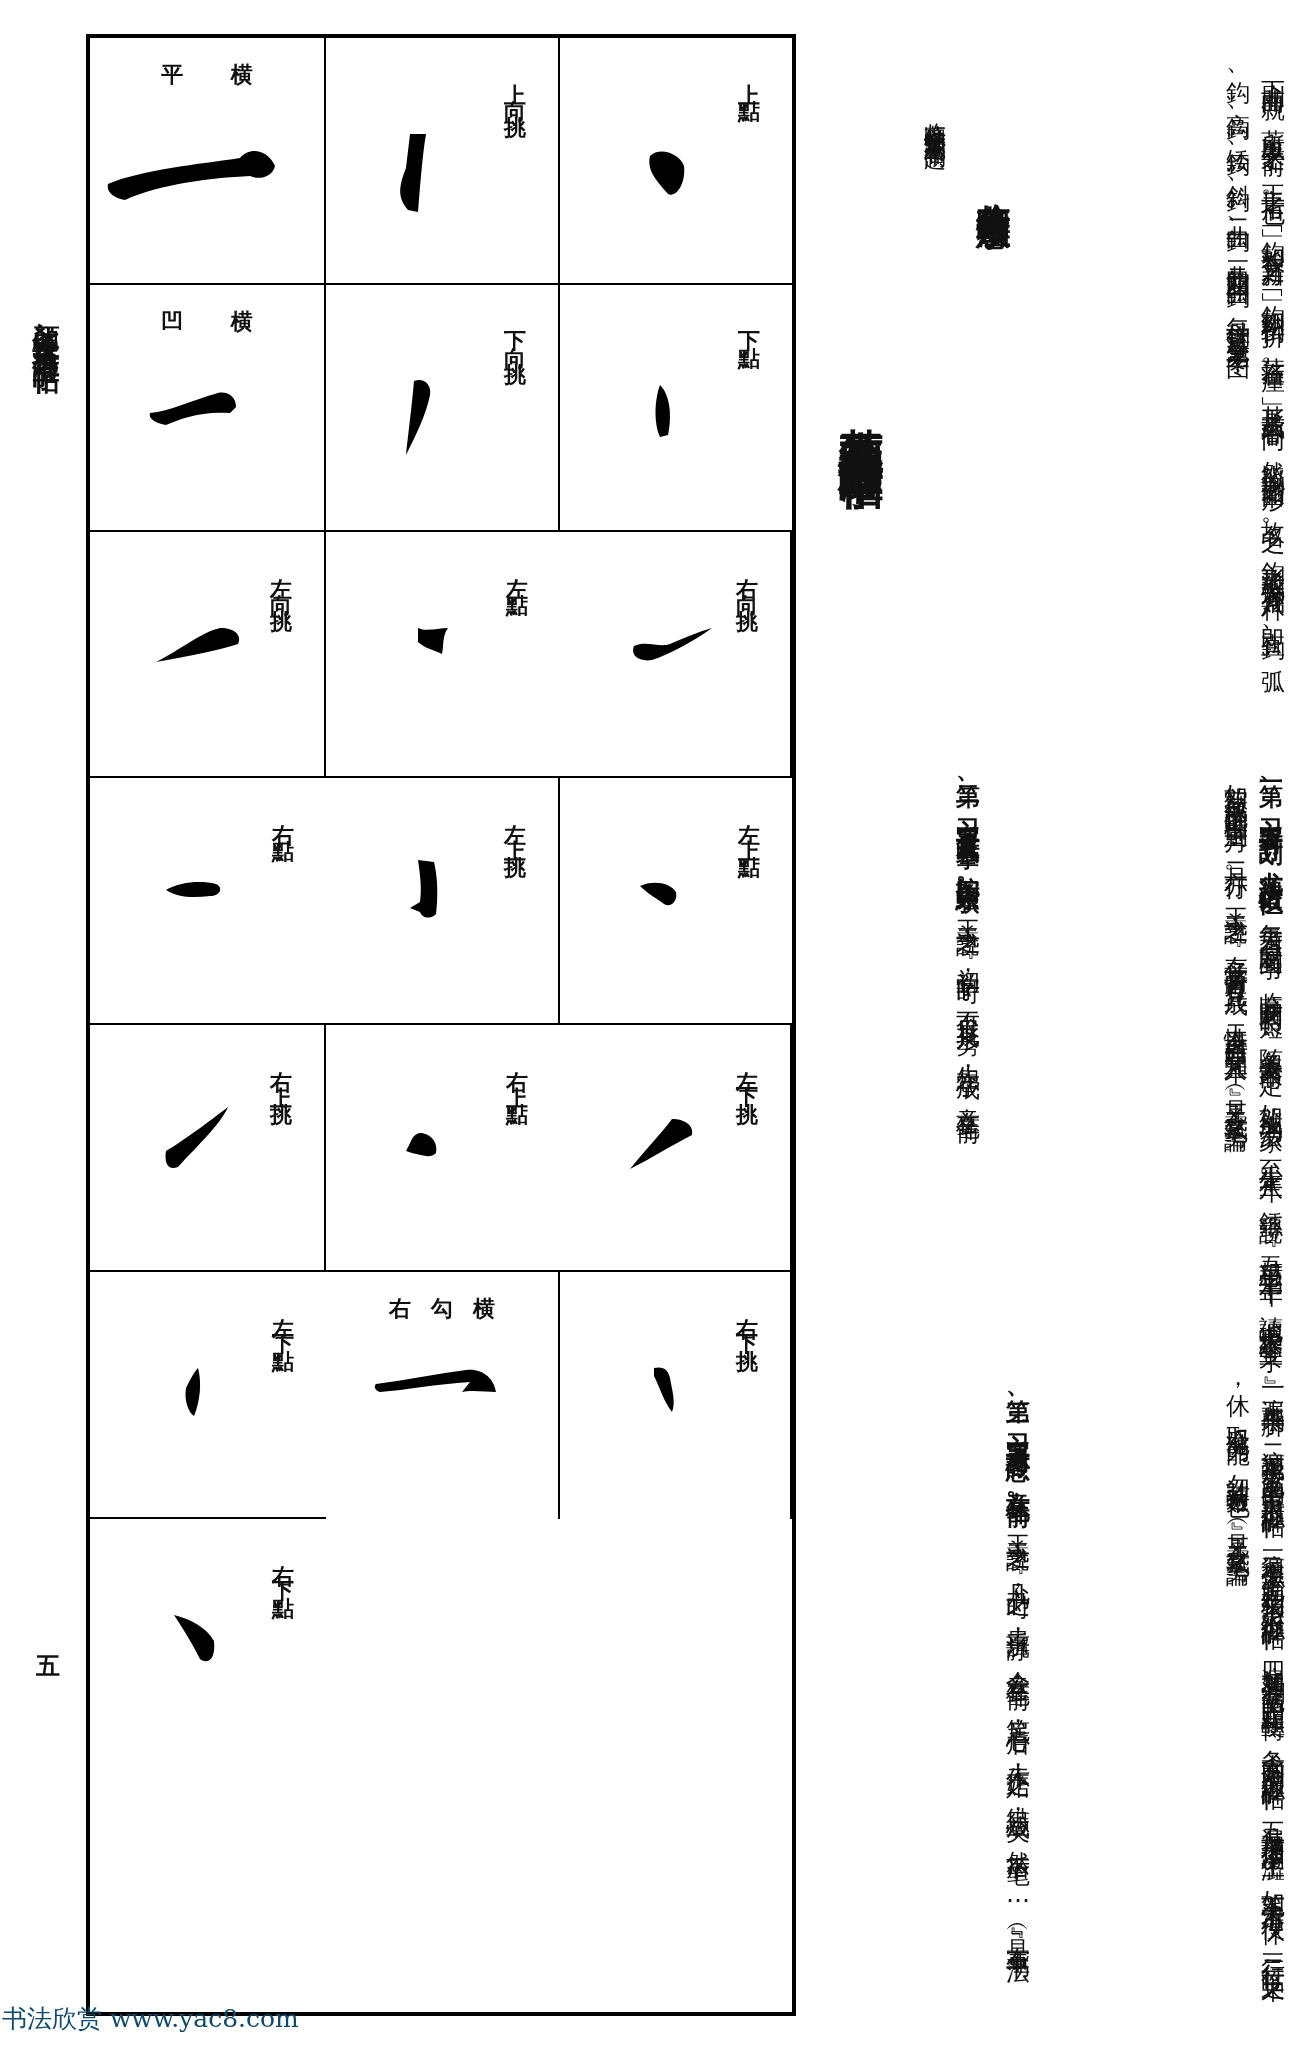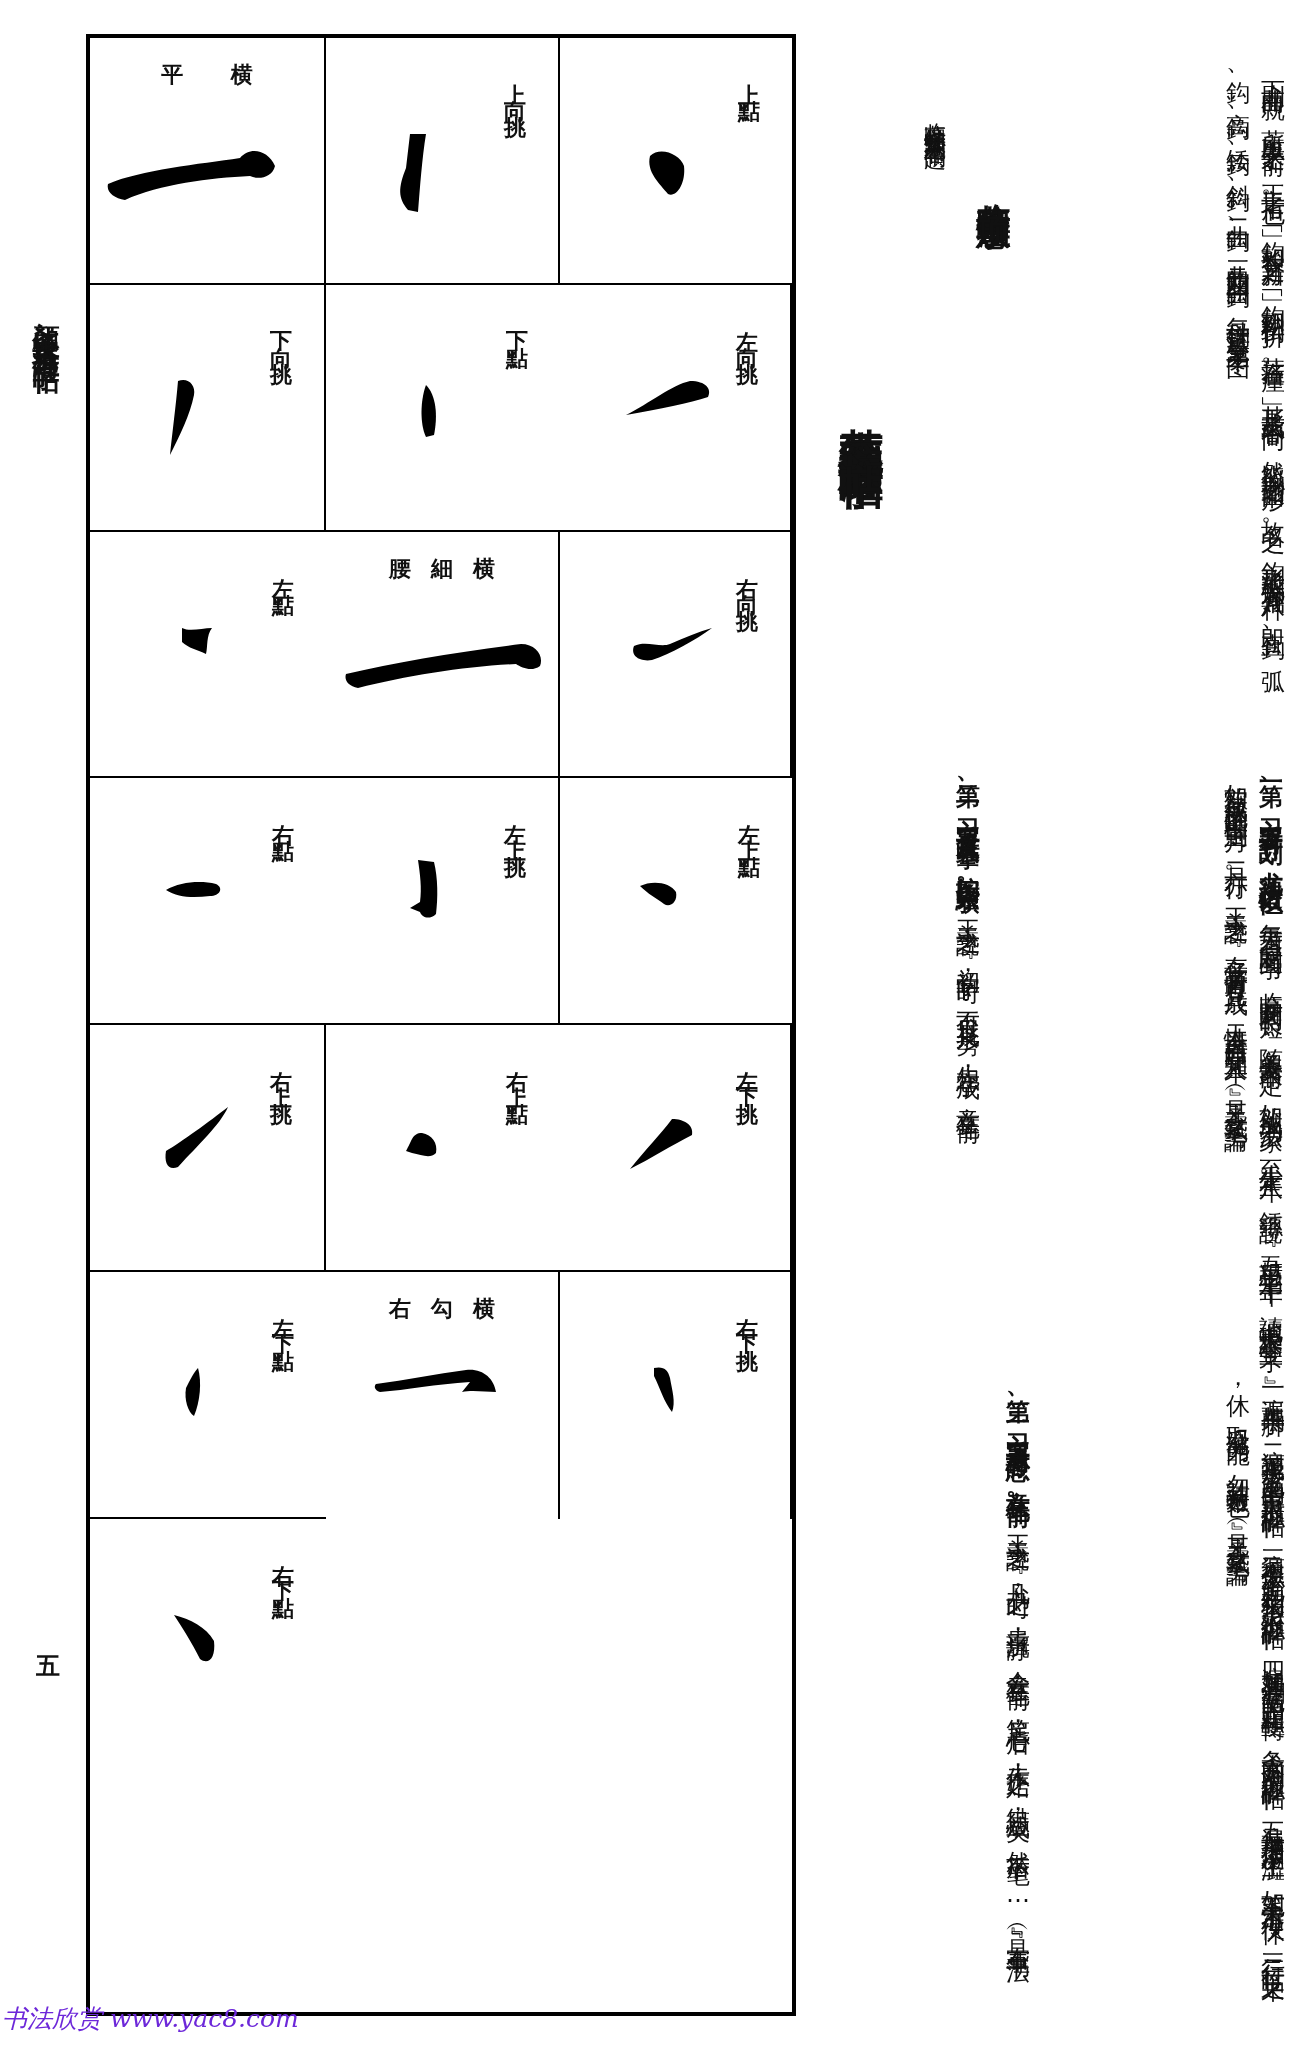--- a/index.html
+++ b/index.html
@@ -6,21 +6,21 @@
   body {
     width: 1299px; height: 2051px; position: relative; overflow: hidden;
     font-family: "DejaVu Sans", "Liberation Sans", sans-serif; color: #111;
   }
   .abs { position: absolute; }
   .vert { writing-mode: vertical-rl; text-orientation: upright; }
 
   
   .side-title { left: 30px; top: 300px; font-size: 27px; font-weight: bold; letter-spacing: 5px; line-height: 32px; }
   .page-num { left: 36px; top: 1650px; font-size: 24px; font-weight: bold; }
-  .watermark { left: 2px; top: 2002px; font-size: 25px; color: #6d28d9; font-family: "DejaVu Serif", "Liberation Serif", serif; white-space: nowrap; font-style: italic; }
+  .watermark { left: 2px; top: 2002px; font-size: 25px; color: #0c4a6e; font-family: "DejaVu Serif", "Liberation Serif", serif; white-space: nowrap; }
 
   
   .grid {
     left: 86px; top: 34px; width: 710px; height: 1982px;
     border: 4px solid #000; box-sizing: border-box;
     display: grid;
     grid-template-columns: 236px 234px 1fr;
     grid-template-rows: repeat(8, 1fr);
   }
   .cell { position: relative; border-right: 2px solid #000; border-bottom: 2px solid #000; box-sizing: border-box; padding-left: 7px; }
@@ -65,20 +65,26 @@
         <path d="M84 96 L80 130 C72 150,72 160,82 172 L92 174 C94 150,96 120,100 96 Z" fill="#000"></path>
       </svg>
   </div>
   <div class="cell c3">
     <div class="v-label">上點</div>
     <svg class="stroke" style="left:0;top:0" width="236" height="246" viewBox="0 0 236 246">
         <path d="M90 118 C100 108,120 116,124 128 C126 146,116 160,108 156 C100 146,86 134,90 118Z" fill="#000"></path>
       </svg>
   </div>
 
+  <div class="cell c1">
+    <div class="h-label">凹 横</div>
+    <svg class="stroke" style="left:0;top:0" width="236" height="246" viewBox="0 0 236 246">
+        <path d="M60 128 C80 126,100 116,128 108 C138 106,146 112,146 122 L140 128 C110 126,90 134,76 140 C66 138,58 134,60 128Z" fill="#000"></path>
+      </svg>
+  </div>
   <div class="cell c2">
     <div class="v-label">下向挑</div>
     <svg class="stroke" style="left:0;top:0" width="234" height="246" viewBox="0 0 234 246">
         <path d="M88 96 C98 92,106 100,104 110 C100 130,90 150,80 170 C82 150,86 120,88 96Z" fill="#000"></path>
       </svg>
   </div>
   <div class="cell c3">
     <div class="v-label">下點</div>
     <svg class="stroke" style="left:0;top:0" width="236" height="246" viewBox="0 0 236 246">
         <path d="M100 100 C110 110,112 130,108 150 L100 152 C94 140,94 116,100 100Z" fill="#000"></path>
@@ -91,26 +97,20 @@
         <path d="M66 130 C90 118,112 100,130 96 C146 96,152 104,148 112 C130 118,100 124,66 130Z" fill="#000"></path>
       </svg>
   </div>
   <div class="cell c3">
     <div class="v-label">左點</div>
     <svg class="stroke" style="left:0;top:0" width="236" height="246" viewBox="0 0 236 246">
         <path d="M92 96 C100 100,112 96,122 96 C116 104,118 114,116 122 C108 118,98 116,92 110Z" fill="#000"></path>
       </svg>
   </div>
 
-  <div class="cell c1">
-    <div class="h-label">腰細横</div>
-    <svg class="stroke" style="left:0;top:0" width="236" height="246" viewBox="0 0 236 246">
-        <path d="M20 142 C70 130,130 120,195 112 C210 112,218 124,214 134 C206 140,196 136,190 132 C140 134,80 144,32 156 C22 154,18 148,20 142Z" fill="#000"></path>
-      </svg>
-  </div>
   <div class="cell c2">
     <div class="v-label">右向挑</div>
     <svg class="stroke" style="left:0;top:0" width="234" height="246" viewBox="0 0 234 246">
         <path d="M74 114 C86 108,100 116,110 112 C124 106,138 100,152 96 C136 108,110 122,92 128 C80 130,70 124,74 114Z" fill="#000"></path>
       </svg>
   </div>
   <div class="cell c3">
     <div class="v-label">右點</div>
     <svg class="stroke" style="left:0;top:0" width="236" height="246" viewBox="0 0 236 246">
         <path d="M76 112 C90 104,110 102,126 106 C134 110,130 118,120 118 C104 120,88 120,76 112Z" fill="#000"></path>

